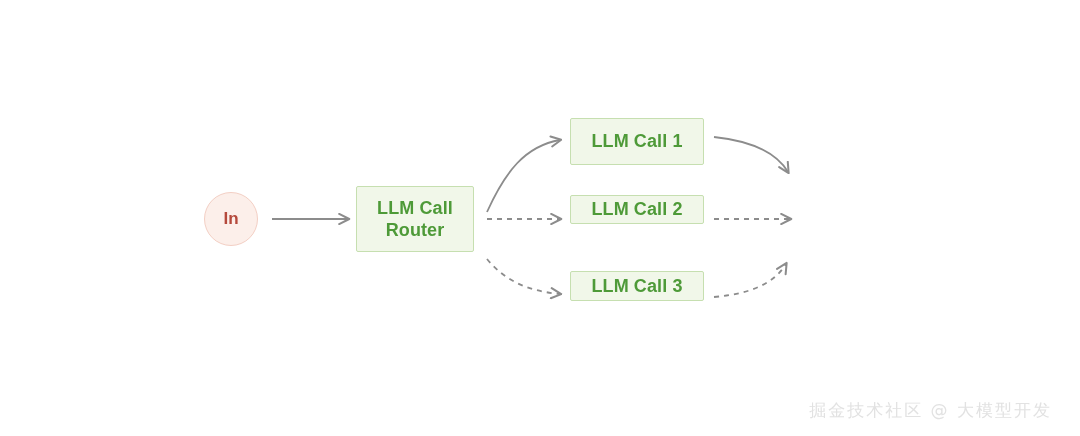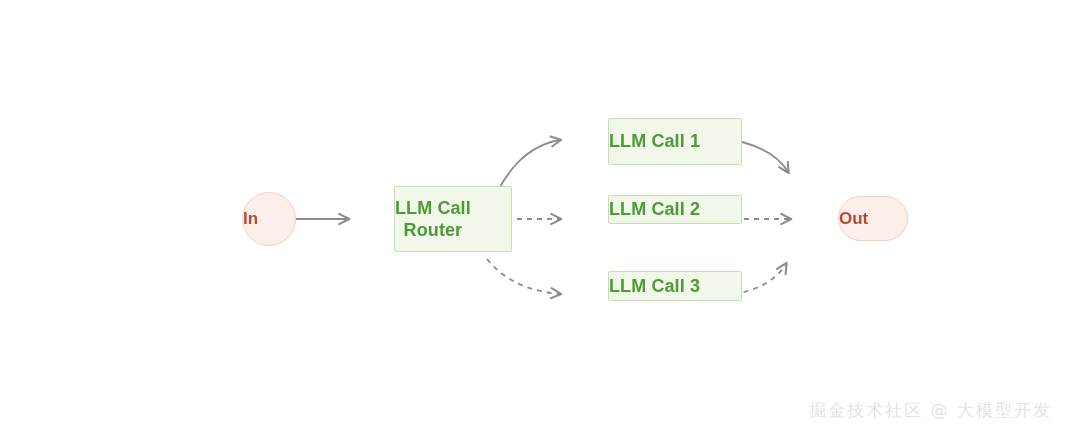--- a/index.html
+++ b/index.html
@@ -24,22 +24,22 @@
     left: 0;
     top: 0;
     width: 1080px;
     height: 436px;
   }
   .node {
     position: absolute;
     box-sizing: border-box;
     display: flex;
     align-items: center;
+    justify-content: center;
     text-align: center;
-    margin-left: 38px;
   }
   .proc {
     background: #f1f7e9;
     border: 1px solid #c6dfb0;
     border-radius: 2px;
     color: #4e9a38;
     font-size: 18px;
     font-weight: bold;
     line-height: 1.25;
     letter-spacing: 0.1px;
@@ -146,19 +146,16 @@
   </div>
 
   <div class="node proc" id="node-call-2">
     <span>LLM Call 2</span>
   </div>
 
   <div class="node proc" id="node-call-3">
     <span>LLM Call 3</span>
   </div>
 
-  <div class="node terminal" id="node-out">
-    <span>Out</span>
-  </div>
 
   <div id="watermark">掘金技术社区 @ 大模型开发</div>
 
 </div>
 
 </body></html>

